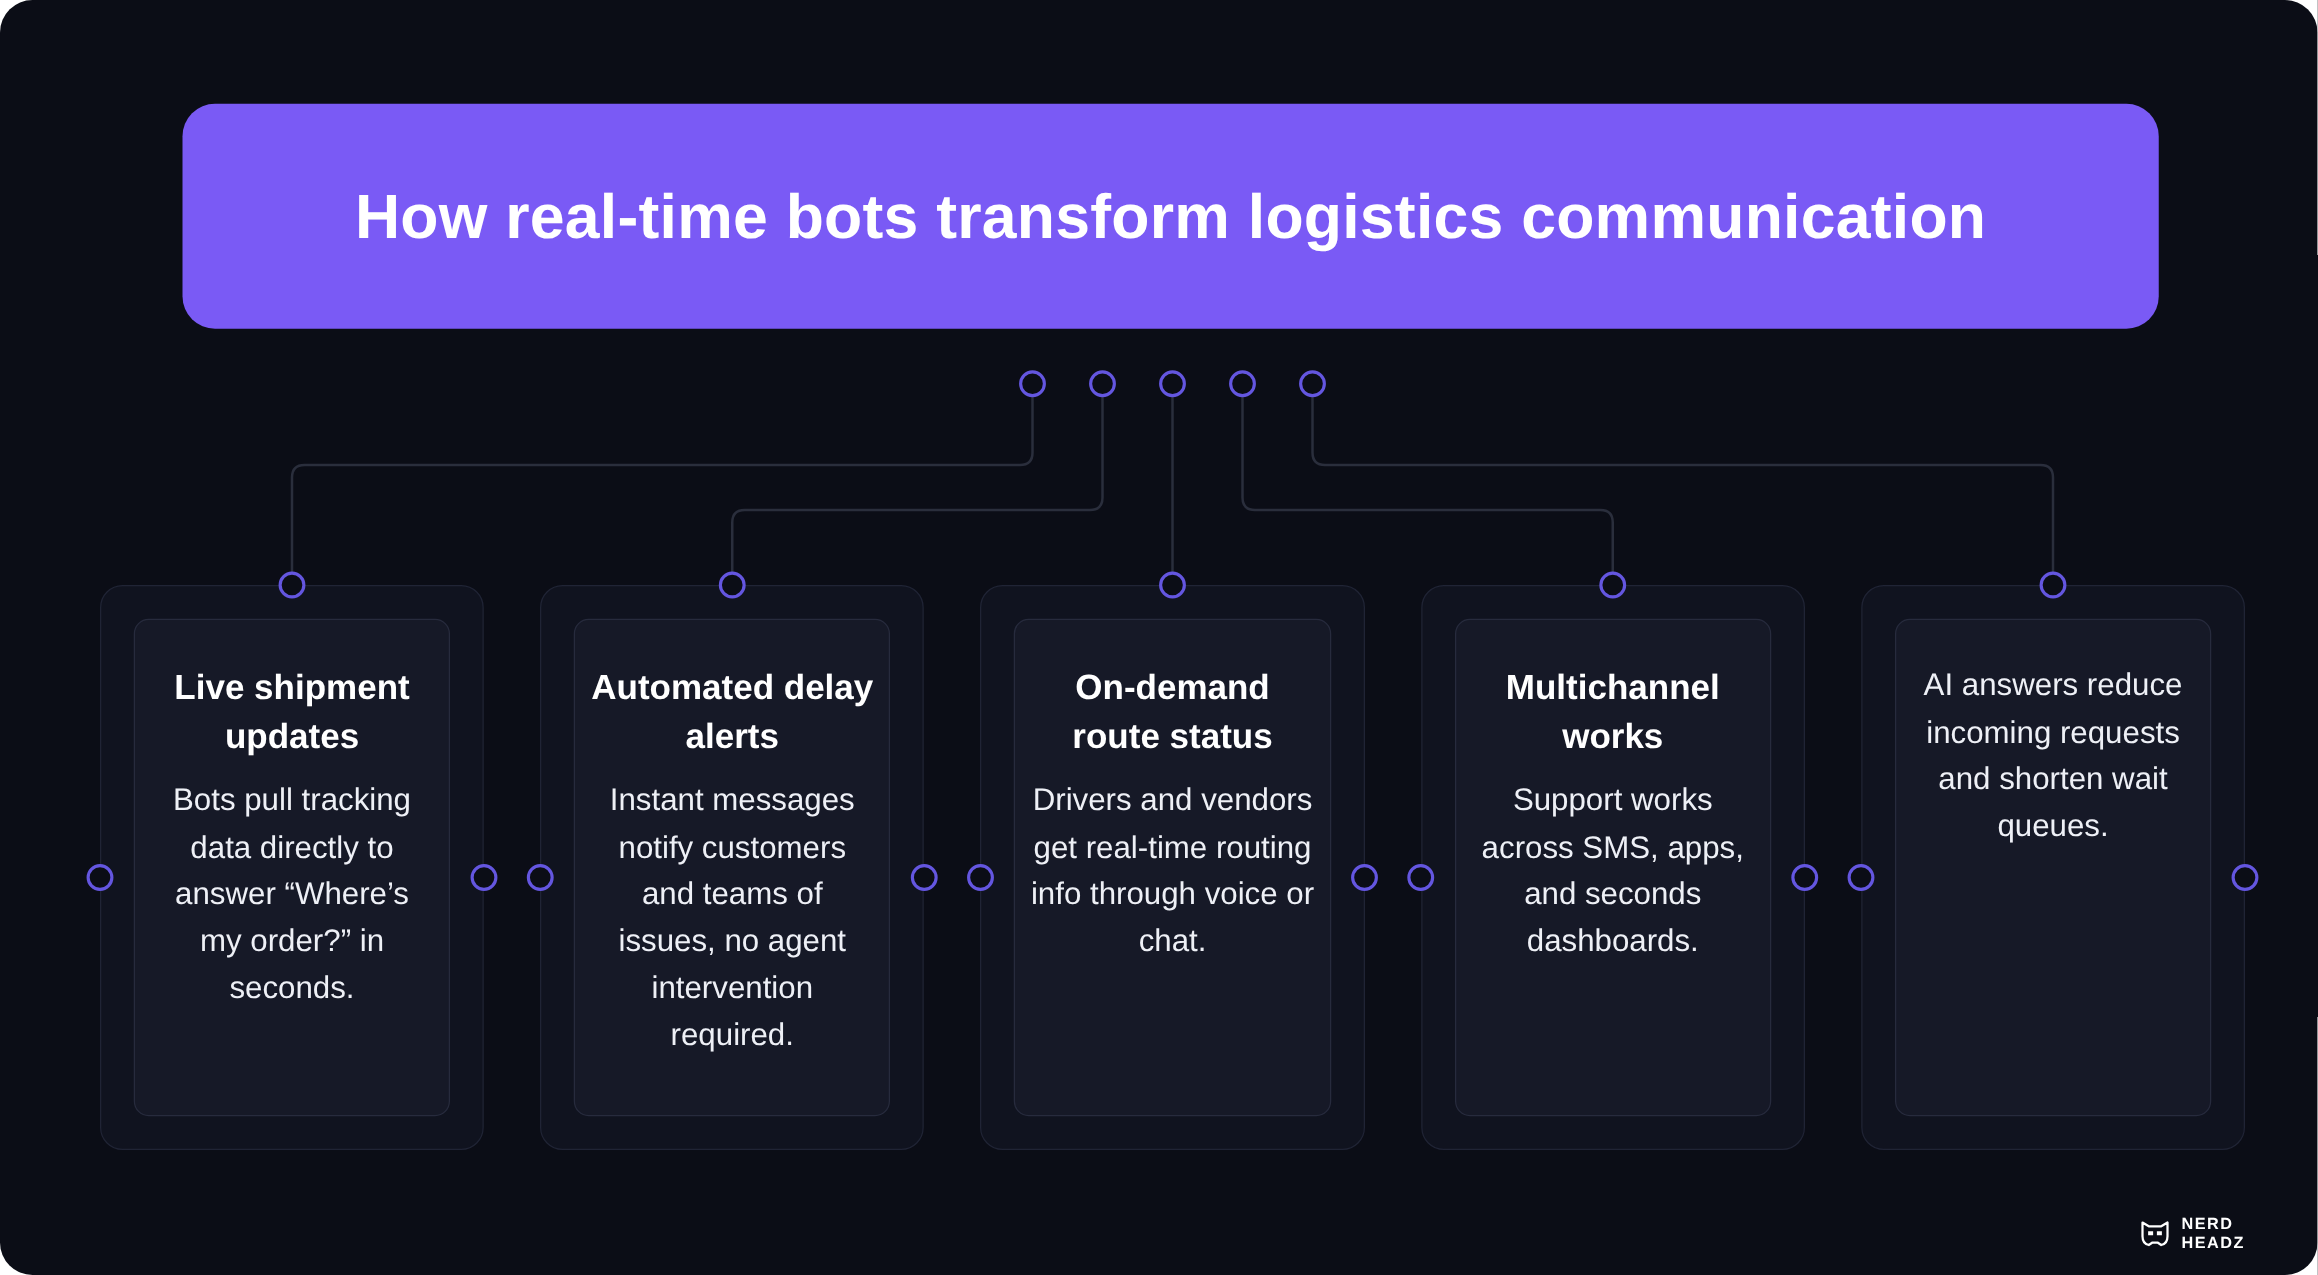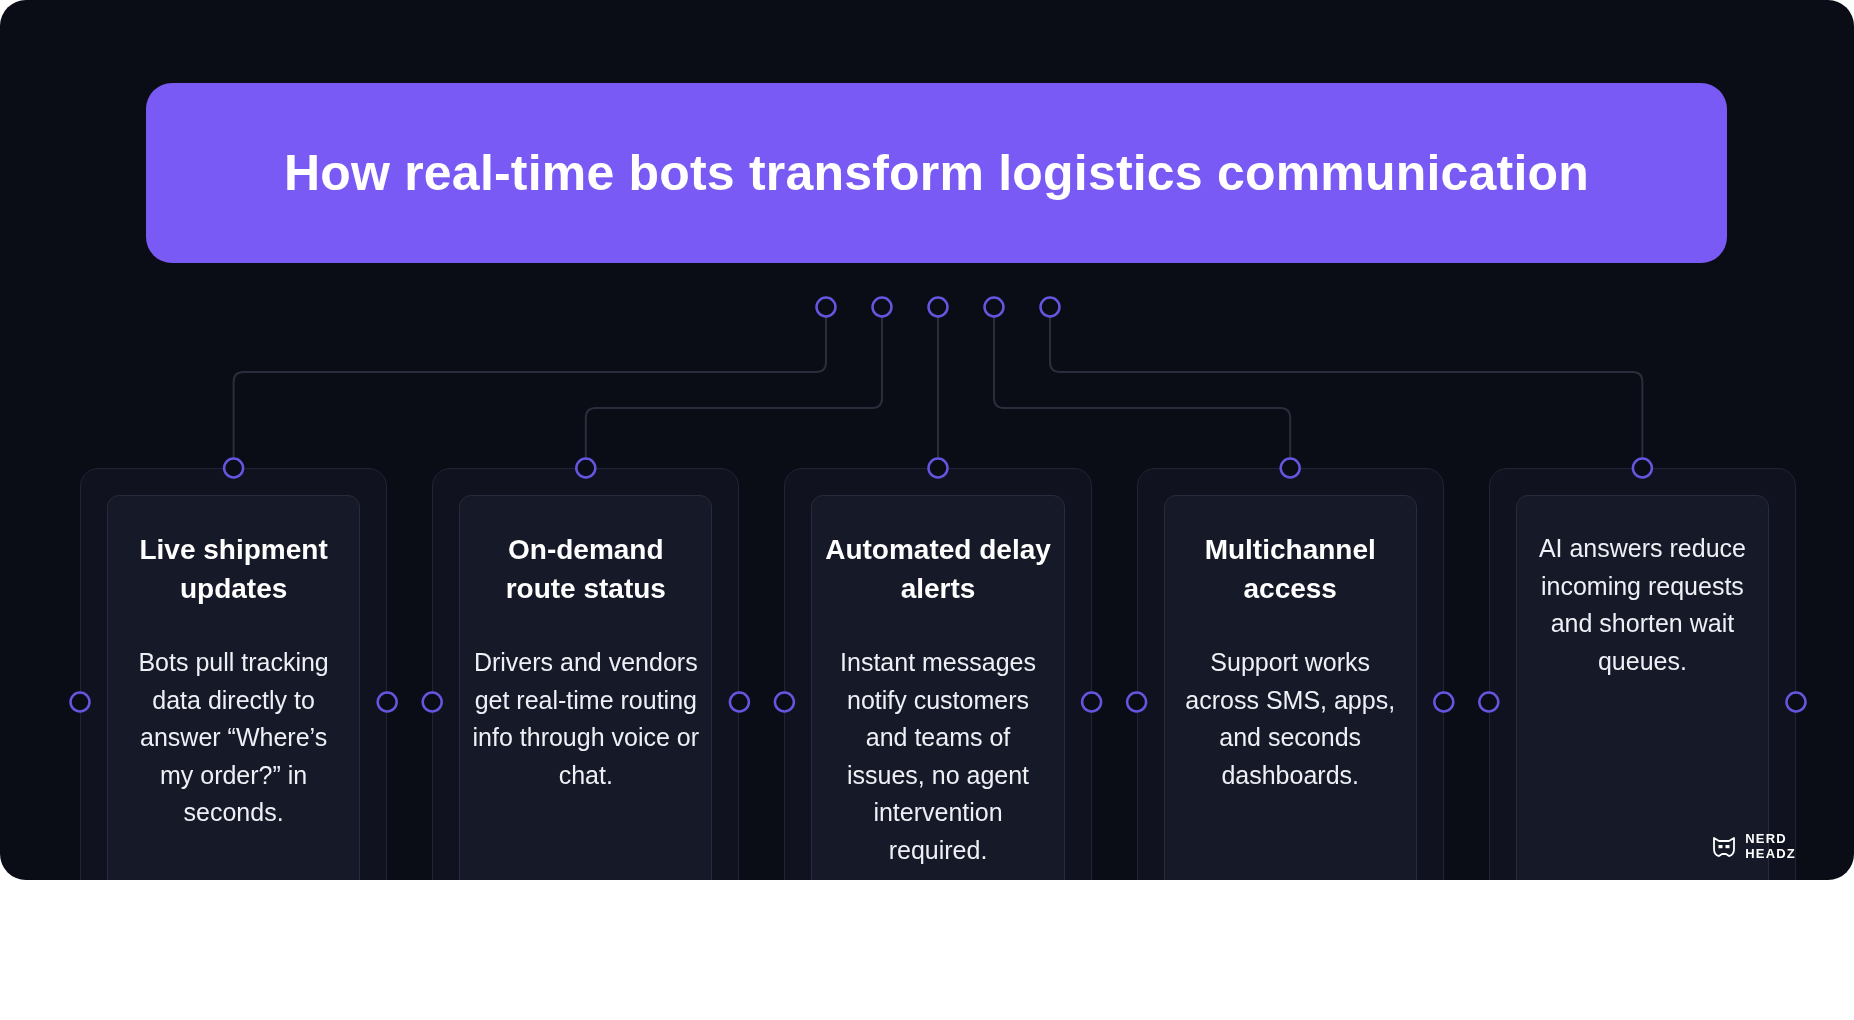--- a/index.html
+++ b/index.html
@@ -11,21 +11,21 @@
     --card-border:#202435;
     --inner-fill:#161927;
     --inner-border:#272b3d;
     --title-color:#ffffff;
     --body-color:#eef0f6;
   }
   *{box-sizing:border-box;margin:0;padding:0;}
   html,body{background:#ffffff;font-family:"Liberation Sans","DejaVu Sans",sans-serif;}
   .stage{
     position:relative;
-    width:1854px;height:880px;
+    width:1854px;height:1020px;
     background:var(--bg);
     border-radius:26px;
     overflow:hidden;
     padding-left:40px;
   }
   .header-banner{
     position:absolute;
     left:146px;top:83px;
     width:1581px;height:180px;
     background:var(--accent);
@@ -63,21 +63,21 @@
     display:flex;
     flex-direction:column;
     align-items:center;
     text-align:center;
   }
   .card-title{
     color:var(--title-color);
     font-size:28px;
     font-weight:700;
     line-height:1.4;
-    margin-bottom:36px;
+    margin-bottom:14px;
   }
   .card-body{
     color:var(--body-color);
     font-size:25px;
     line-height:1.5;
   }
   .connector-layer{
     position:absolute;
     left:0;top:0;
     width:1854px;height:1020px;
@@ -125,35 +125,35 @@
 
     <div class="card">
       <div class="card-inner">
         <div class="card-title">Live shipment updates</div>
         <div class="card-body">Bots pull tracking data directly to answer “Where’s my order?” in seconds.</div>
       </div>
     </div>
 
     <div class="card">
       <div class="card-inner">
+        <div class="card-title">Automated delay alerts</div>
+        <div class="card-body">Instant messages notify customers and teams of issues, no agent intervention required.</div>
+      </div>
+    </div>
+
+    <div class="card">
+      <div class="card-inner">
         <div class="card-title">On-demand route status</div>
         <div class="card-body">Drivers and vendors get real-time routing info through voice or chat.</div>
       </div>
     </div>
 
     <div class="card">
       <div class="card-inner">
-        <div class="card-title">Automated delay alerts</div>
-        <div class="card-body">Instant messages notify customers and teams of issues, no agent intervention required.</div>
-      </div>
-    </div>
-
-    <div class="card">
-      <div class="card-inner">
-        <div class="card-title">Multichannel access</div>
+        <div class="card-title">Multichannel works</div>
         <div class="card-body">Support works across SMS, apps, and seconds dashboards.</div>
       </div>
     </div>
 
     <div class="card">
       <div class="card-inner">
         <div class="card-body">AI answers reduce incoming requests and shorten wait queues.</div>
       </div>
     </div>
 

